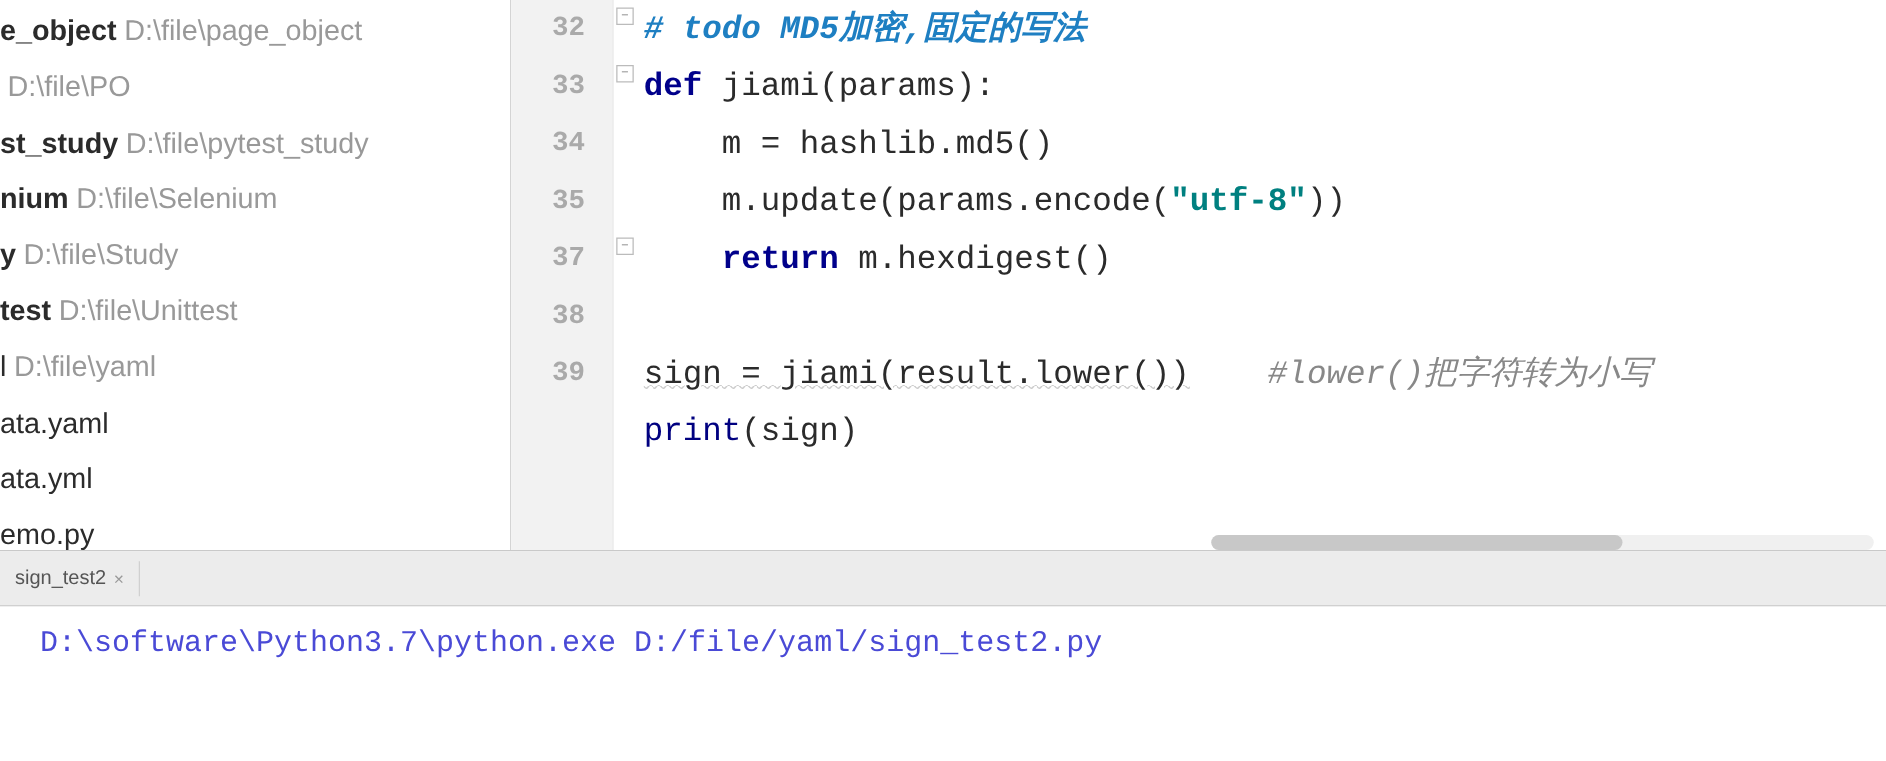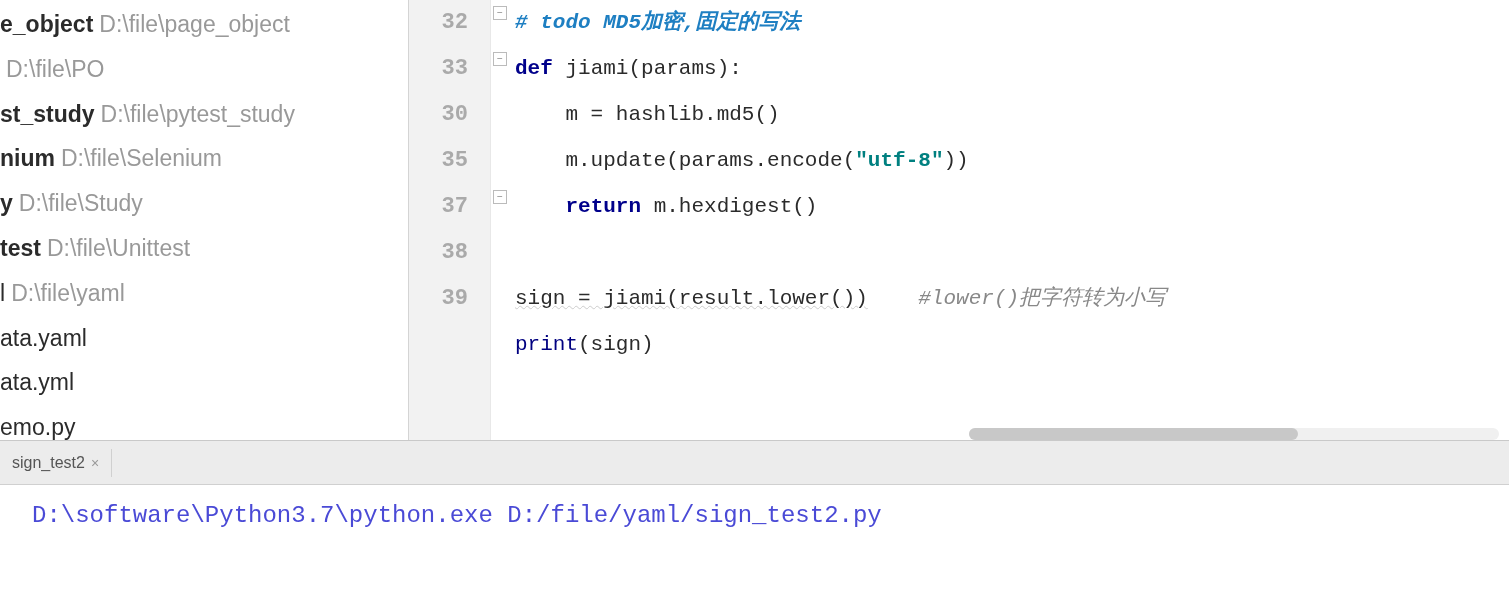--- a/index.html
+++ b/index.html
@@ -77,21 +77,21 @@
       border: 1px solid #bbb;
       background: #fff;
       font-size: 10px;
       line-height: 12px;
       text-align: center;
       color: #888;
     }
     .code-area {
       flex: 1;
       font-family: "Courier New", "SimSun", monospace;
-      font-size: 21px;
+      font-size: 26px;
       padding-top: 0px;
       white-space: pre;
       position: relative;
     }
     .code-line {
       height: 46px;
       line-height: 46px;
       padding-left: 4px;
     }
     .kw { color: #00008b; font-weight: bold; }
@@ -206,21 +206,21 @@
       </div>
       <div class="sidebar-item">
         <span class="name">gn_test2.py</span>
       </div>
     </div>
 
   <div class="editor-area">
     <div class="gutter" id="gutter">
         <div class="line-num">32</div>
         <div class="line-num">33</div>
-        <div class="line-num">30</div>
+        <div class="line-num">34</div>
         <div class="line-num">35</div>
         <div class="line-num">37</div>
         <div class="line-num">38</div>
         <div class="line-num">39</div>
       </div>
     <div class="fold-col">
       <div class="fold-marker" style="top:6px;">−</div>
       <div class="fold-marker" style="top:52px;">−</div>
       <div class="fold-marker" style="top:190px;">−</div>
     </div>

